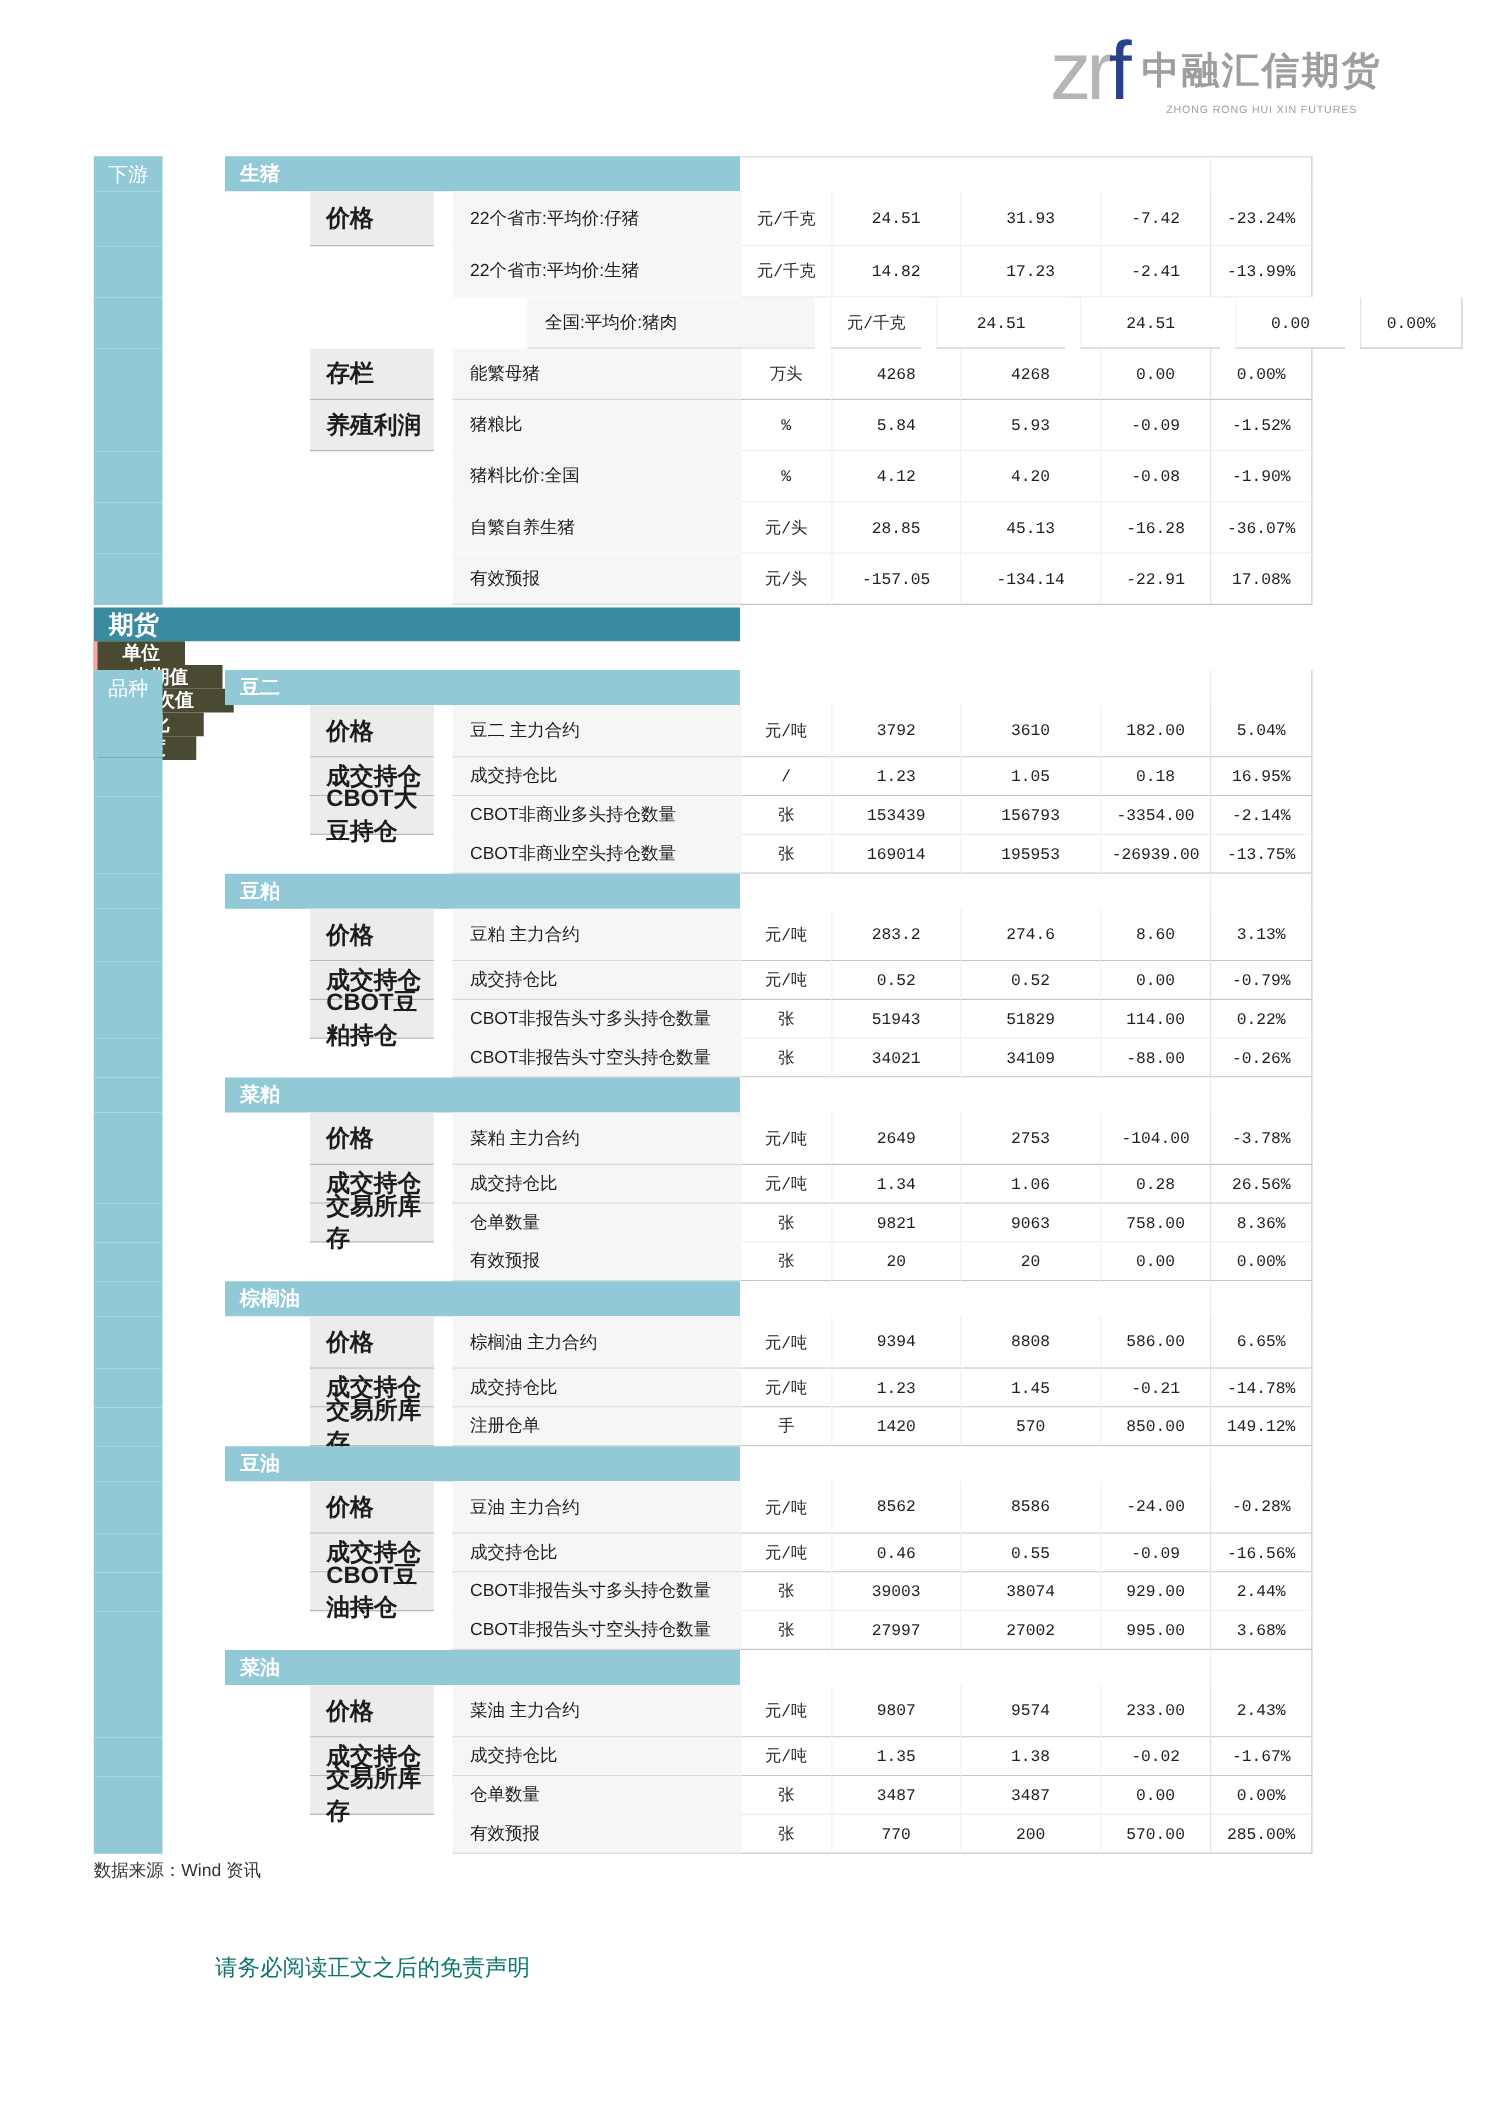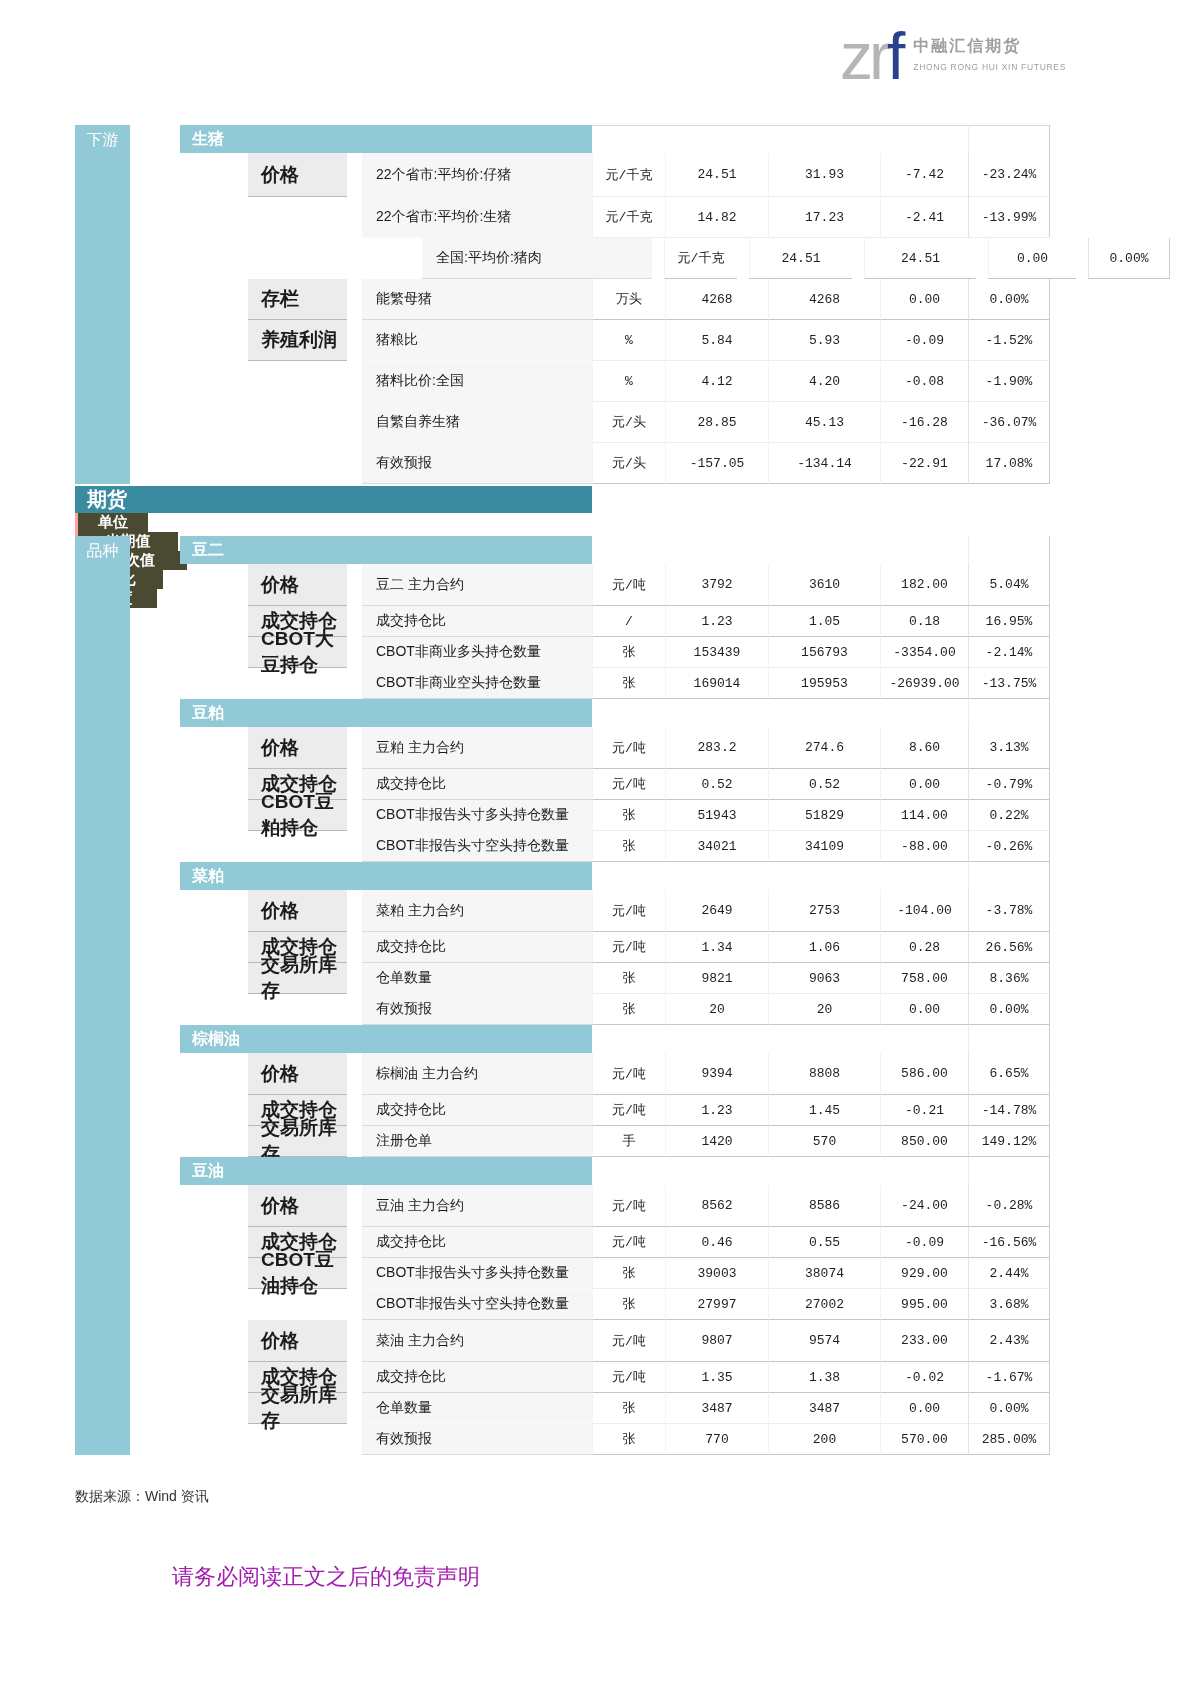--- a/index.html
+++ b/index.html
@@ -6,21 +6,21 @@
   body{width:1190px;height:1683px;position:relative;background:#ffffff;
        font-family:"Liberation Sans",sans-serif;overflow:hidden;}
 
   
   .logo{position:absolute;left:840px;top:26px;display:flex;align-items:flex-start;gap:12px;}
   .logo-mark{font-family:"Liberation Sans",sans-serif;font-weight:normal;font-size:66px;
              line-height:60px;letter-spacing:-4px;}
   .logo-mark .zr{color:#b3b5b7;}
   .logo-mark .f{color:#27418c;}
   .logo-names{padding-top:10px;}
-  .logo-names .cn{font-size:16px;font-weight:bold;color:#9c9ea0;letter-spacing:2px;}
+  .logo-names .cn{font-size:30px;font-weight:bold;color:#9c9ea0;letter-spacing:2px;}
   .logo-names .en{font-size:8.5px;color:#9c9ea0;letter-spacing:0.7px;margin-top:5px;text-align:center;}
 
   
   .table{position:absolute;left:75px;top:125px;width:975px;}
   .row{display:flex;}
   .c{box-sizing:border-box;display:flex;align-items:center;flex:0 0 auto;}
 
   .w-grp{width:55px}.w-g1{width:50px}.w-g2{width:68px}.w-cat{width:99px}
   .w-g3{width:15px}.w-name{width:230px}
   .w-unit{width:73px}.w-cur{width:103px}.w-prev{width:112px}.w-chg{width:88px}.w-pct{width:82px}
@@ -49,21 +49,21 @@
   
   .fut-band{display:flex;height:46px;margin:2px 0 4px 0;flex-direction:column;}
   .fut-title{width:517px;background:#3a8ba0;color:#fff;font-size:20px;font-weight:bold;
              display:flex;align-items:center;padding-left:12px;box-sizing:border-box;}
   .fut-col{background:#4a4a33;color:#fff;font-weight:bold;font-size:15px;display:flex;
            align-items:center;justify-content:center;border-left:3px solid #fca5a5;box-sizing:border-box;}
   .fc-unit{width:73px}.fc-cur{width:103px}.fc-prev{width:112px}.fc-chg{width:88px}.fc-pct{width:82px}
 
   
   .source{position:absolute;left:75px;top:1488px;font-size:14px;color:#333;}
-  .disclaimer{position:absolute;left:172px;top:1562px;font-size:22px;color:#a21caf;}
+  .disclaimer{position:absolute;left:172px;top:1562px;font-size:18px;color:#0f766e;}
 </style>
 </head>
 <body>
 
 <div class="logo">
   <div class="logo-mark"><span class="zr">zr</span><span class="f">f</span></div>
   <div class="logo-names">
     <div class="cn">中融汇信期货</div>
     <div class="en">ZHONG RONG HUI XIN FUTURES</div>
   </div>
@@ -487,20 +487,30 @@
         <div class="c w-g2"></div>
         <div class="c w-cat cat"></div>
         <div class="c w-g3"></div>
         <div class="c w-name name strong">CBOT非报告头寸空头持仓数量</div>
         <div class="c w-unit v strong">张</div>
         <div class="c w-cur v strong">27997</div>
         <div class="c w-prev v strong">27002</div>
         <div class="c w-chg v strong">995.00</div>
         <div class="c w-pct v pct strong">3.68%</div>
       </div>
+      <div class="row" style="height: 28px;">
+        <div class="c w-grp grp"></div>
+        <div class="c w-g1"></div>
+        <div class="c secbar">菜油</div>
+        <div class="c w-unit v hollow"></div>
+        <div class="c w-cur v hollow"></div>
+        <div class="c w-prev v hollow"></div>
+        <div class="c w-chg v hollow"></div>
+        <div class="c w-pct v hollow pct"></div>
+      </div>
       <div class="row" style="height: 42px;">
         <div class="c w-grp grp"></div>
         <div class="c w-g1"></div>
         <div class="c w-g2"></div>
         <div class="c w-cat cat lbl">价格</div>
         <div class="c w-g3"></div>
         <div class="c w-name name strong">菜油 主力合约</div>
         <div class="c w-unit v strong">元/吨</div>
         <div class="c w-cur v strong">9807</div>
         <div class="c w-prev v strong">9574</div>

